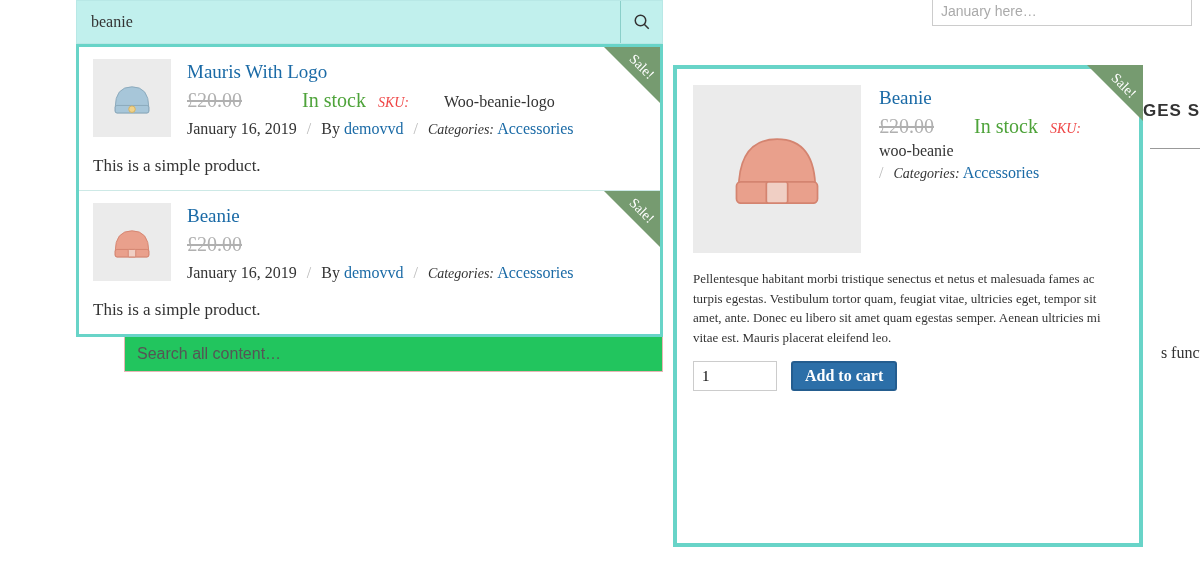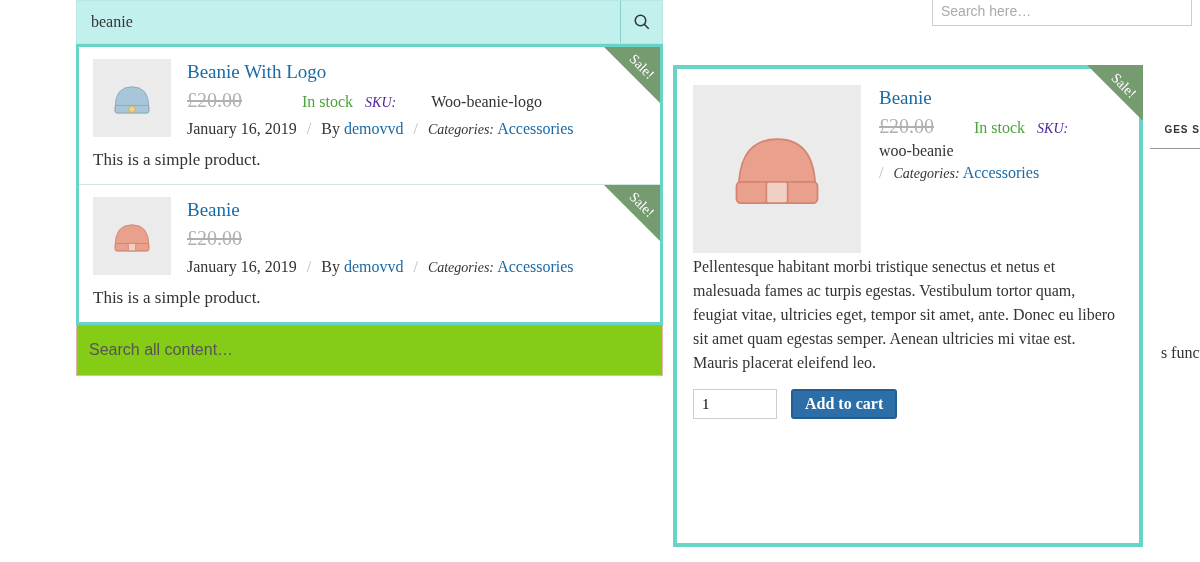--- a/index.html
+++ b/index.html
@@ -84,26 +84,26 @@
     gap: 60px;
     margin-bottom: 8px;
   }
   .old-price {
     color: #b0b0b0;
     text-decoration: line-through;
     font-size: 20px;
   }
   .stock {
     color: #4ea33a;
-    font-size: 16px;
+    font-size: 20px;
   }
   .sku-label {
     font-style: italic;
     font-size: 14px;
-    color: #4c1d95;
+    color: #ef4444;
   }
   .sku-val {
     font-size: 16px;
     color: #333;
     margin-left: 31px;
   }
   .meta-line {
     font-size: 16px;
     color: #333;
     margin-bottom: 2px;
@@ -119,21 +119,21 @@
     color: #1a6aa6;
     text-decoration: none;
   }
   .cat-label-sm {
     font-style: italic;
     font-size: 14px;
     margin-top: 16px;
   }
   .desc {
     font-size: 17px;
-    margin-top: 10px;
+    margin-top: 16px;
     color: #333;
   }
 
   .sale-badge {
     position: absolute;
     top: 0;
     right: 0;
     width: 0;
     height: 0;
     border-style: solid;
@@ -144,27 +144,28 @@
     position: absolute;
     top: 12px;
     right: 4px;
     color: #fff;
     font-family: Georgia, serif;
     font-size: 14px;
     transform: rotate(45deg);
   }
 
   .search-all {
-    background: #84cc16;
+    background: #22c55e;
     border: 1px solid #e8b5b5;
     border-top: none;
-    padding: 16px 12px;
+    padding: 8px 12px;
     font-family: -apple-system, BlinkMacSystemFont, "Segoe UI", sans-serif;
     font-size: 16px;
     color: #555;
+    margin-left: 48px;
   }
 
   
   .detail-panel {
     position: absolute;
     left: 673px;
     top: 65px;
     width: 470px;
     border: 4px solid #68d4c8;
     background: #fff;
@@ -195,23 +196,23 @@
   .detail-price-line {
     display: flex;
     align-items: baseline;
     gap: 40px;
     margin-bottom: 4px;
   }
   .detail-sku-val { font-size: 16px; }
   .detail-meta1, .detail-meta2 { font-size: 16px; line-height: 1.6; }
   .detail-meta1 a, .detail-meta2 a { color: #1a6aa6; text-decoration: none; }
   .detail-desc {
-    font-size: 16px;
+    font-size: 13px;
     line-height: 1.5;
-    margin-top: 2px;
+    margin-top: 16px;
     color: #333;
   }
   .cart-row {
     margin-top: 14px;
     display: flex;
     gap: 14px;
     align-items: center;
   }
   .qty-input {
     width: 84px;
@@ -244,24 +245,24 @@
     padding: 0 8px;
     color: #aaa;
     font-size: 14px;
     display: flex;
     align-items: center;
     font-family: -apple-system, sans-serif;
   }
   .ges-text {
     position: absolute;
     right: 0;
-    top: 124px;
+    top: 101px;
     font-weight: bold;
     font-family: -apple-system, sans-serif;
-    font-size: 10px;
+    font-size: 17px;
     letter-spacing: 1px;
   }
   .ges-line {
     position: absolute;
     right: 0;
     top: 148px;
     width: 50px;
     border-top: 1px solid #999;
   }
   .func-text {
@@ -269,21 +270,21 @@
     right: -4px;
     top: 344px;
     font-family: Georgia, serif;
     font-size: 16px;
   }
 </style>
 </head>
 <body>
 
 <div class="side-search">
-  <span>Search here…</span>
+  <span>January here…</span>
 </div>
 <div class="ges-text">GES S</div>
 <div class="ges-line"></div>
 <div class="func-text">s funct</div>
 
 <div class="search-container">
   <div class="search-box">
     <input class="search-input" type="text" value="beanie" style="">
     <div class="search-icon-cell">
       <svg width="18" height="18" viewBox="0 0 24 24" fill="none" stroke="#333" stroke-width="2">
@@ -300,21 +301,21 @@
       <div class="sale-text">Sale!</div>
       <div class="result-top">
         <div class="thumb">
           <svg width="56" height="56" viewBox="0 0 60 60">
             <path d="M12 40 Q12 18 30 18 Q48 18 48 40 L48 44 Q48 46 46 46 L14 46 Q12 46 12 44 Z" fill="#a7c6d9" stroke="#8aa8ba" stroke-width="1"></path>
             <rect x="12" y="38" width="36" height="8" rx="2" fill="#a7c6d9" stroke="#8aa8ba" stroke-width="1"></rect>
             <circle cx="30" cy="42" r="3.5" fill="#f0d28a" stroke="#d4b060" stroke-width="1"></circle>
           </svg>
         </div>
         <div class="result-body">
-          <div class="prod-title">Beanie With Logo</div>
+          <div class="prod-title">Mauris With Logo</div>
           <div class="price-line">
             <span class="old-price">£20.00</span>
             <span>
               <span class="stock">In stock</span>
               &nbsp;&nbsp;<span class="sku-label">SKU:</span>
               <span class="sku-val">Woo-beanie-logo</span>
             </span>
           </div>
           <div class="meta-line">
             <span>January 16, 2019</span>

